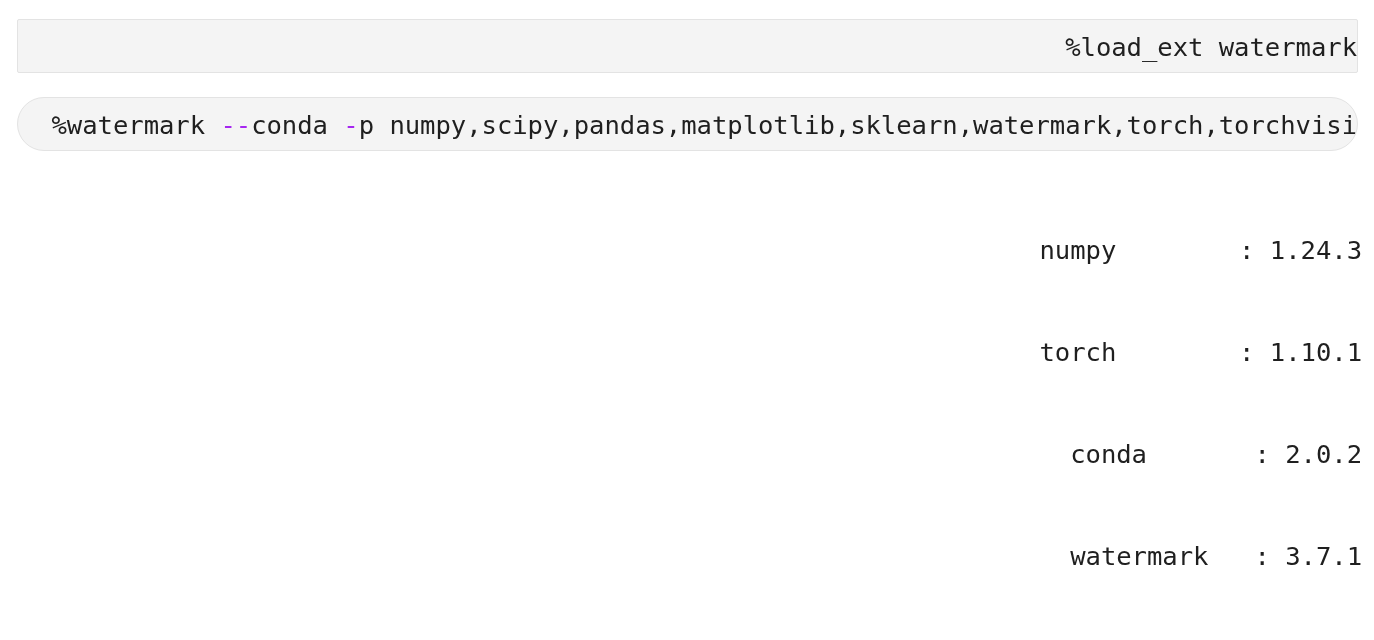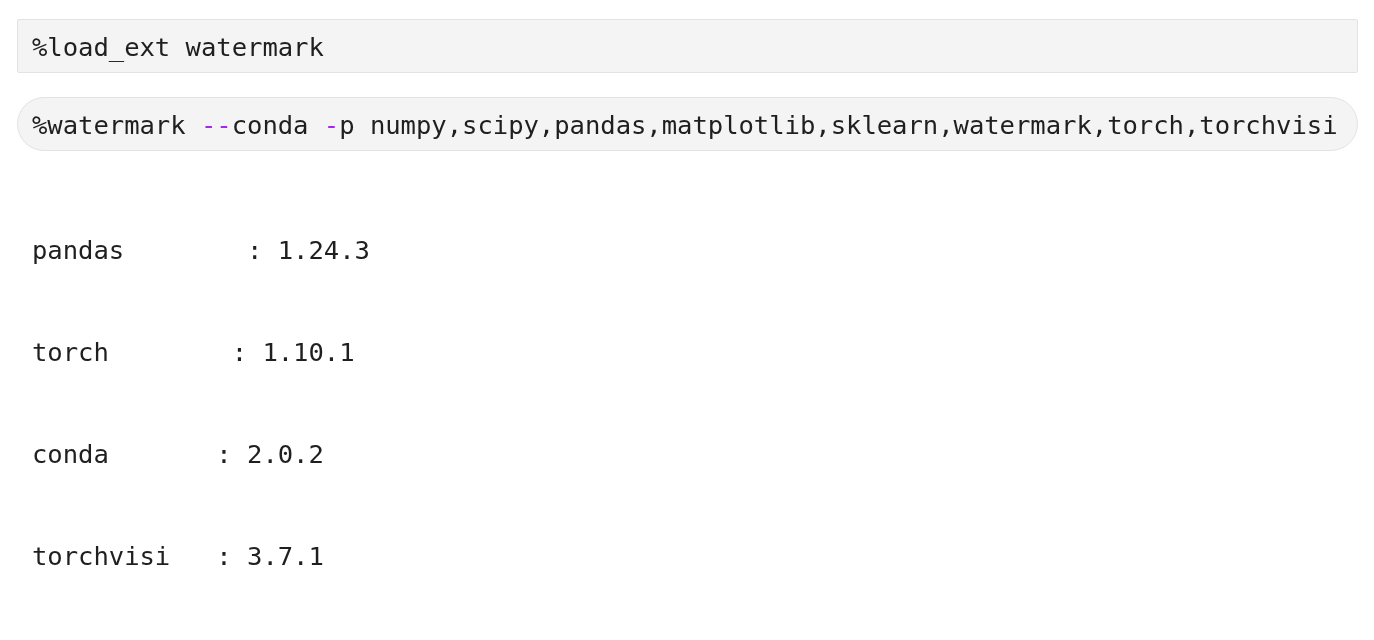--- a/index.html
+++ b/index.html
@@ -12,20 +12,21 @@
     height: 640px;
     overflow: hidden;
     font-family: "DejaVu Sans Mono", "Liberation Mono", monospace;
     -webkit-font-smoothing: antialiased;
   }
 
   #notebook {
     position: relative;
     width: 1374px;
     height: 640px;
+    text-align: right;
   }
 
   
   .cell {
     position: absolute;
     left: 17px;
     width: 1341px;
     box-sizing: border-box;
     background: #f4f4f4;
     border: 1px solid #e3e3e3;
@@ -73,24 +74,24 @@
 
   <div class="cell cell-1">
     <div class="cell-line">%load_ext watermark</div>
   </div>
 
   <div class="cell cell-2">
     <div class="cell-line"><span>%watermark </span><span class="op">--</span><span>conda </span><span class="op">-</span><span>p numpy,scipy,pandas,matplotlib,sklearn,watermark,torch,torchvisi</span></div>
   </div>
 
   <div id="output">
-    <div class="out-line">pandas        : 1.24.3</div>
+    <div class="out-line">numpy        : 1.24.3</div>
     <div class="out-line">torch        : 1.10.1</div>
     <div class="out-line">conda       : 2.0.2</div>
-    <div class="out-line">torchvisi   : 3.7.1</div>
+    <div class="out-line">watermark   : 3.7.1</div>
     
     
     
     
     
     
     
     
     
   </div>

